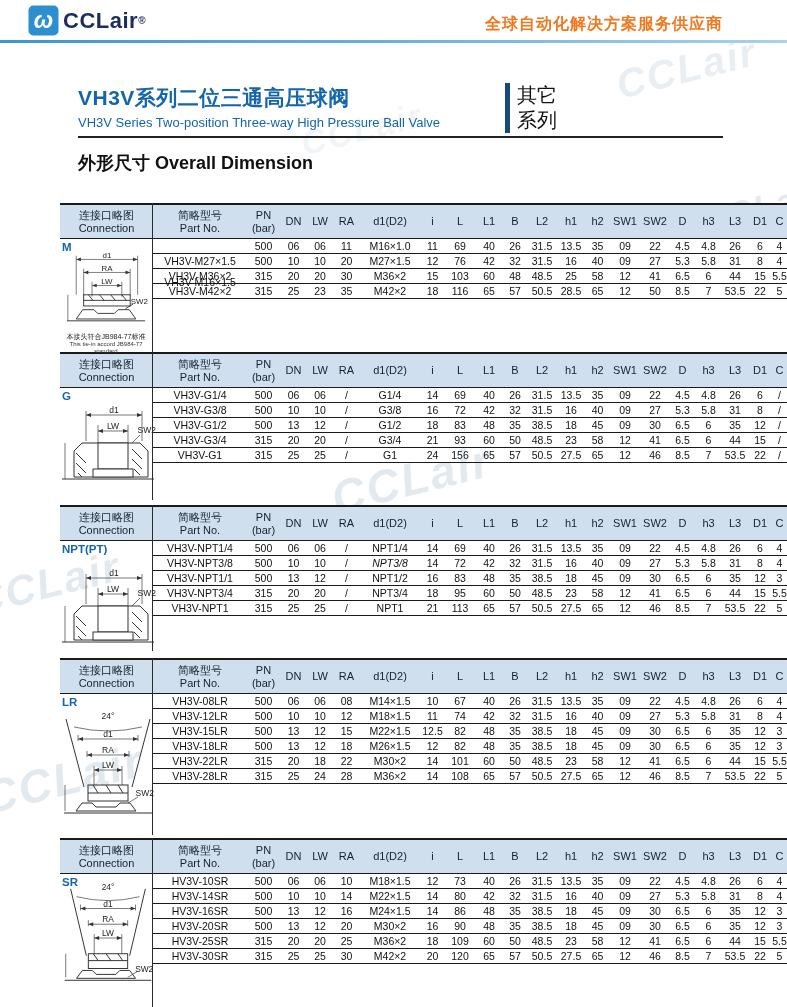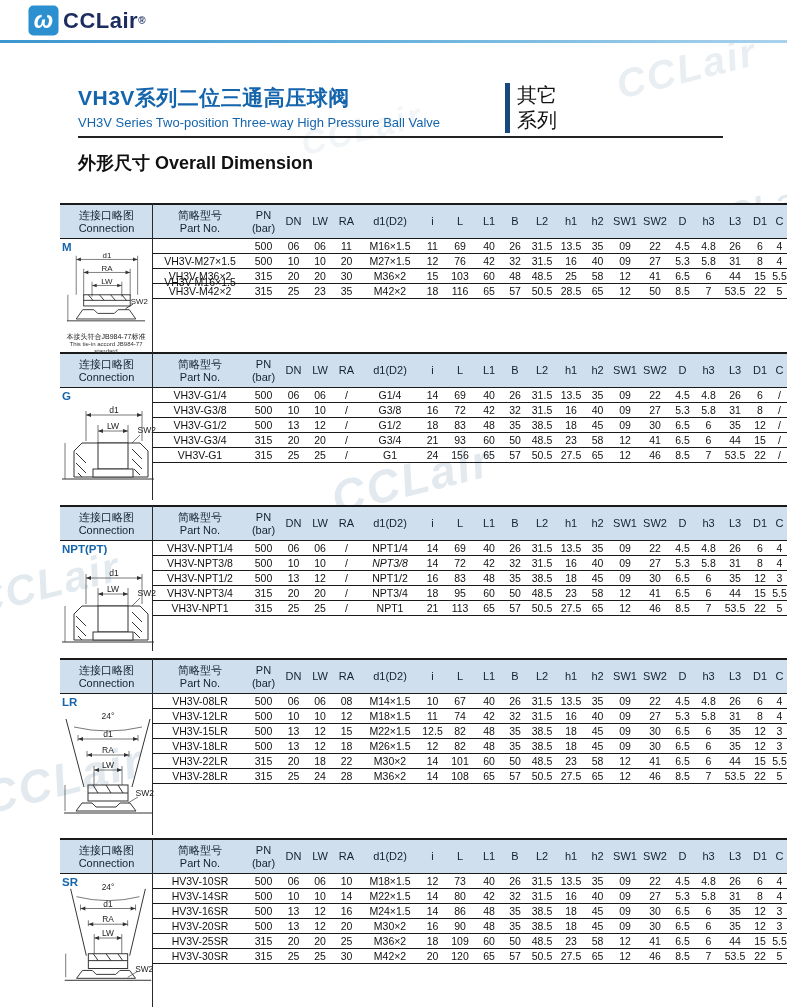--- a/index.html
+++ b/index.html
@@ -61,20 +61,21 @@
 
 <div class="topbar">
   <div class="logo">
     <svg class="logo-mark" viewBox="0 0 32 32">
       <rect x="0.5" y="0.5" width="31" height="31" rx="5" fill="#2b8fd0"></rect>
       <text x="16" y="24" text-anchor="middle" style="font-size:24px; font-style:italic; font-weight:bold; fill:#ffffff;">ω</text>
     </svg>
     <span class="brand-name">CCLair</span>
       <sup class="brand-reg">®</sup>
   </div>
+  <div class="slogan">全球自动化解决方案服务供应商</div>
 </div>
 <div class="blue-line"></div>
 
 <div class="title-cn">VH3V系列二位三通高压球阀</div>
 <div class="title-en">VH3V Series Two-position Three-way High Pressure Ball Valve</div>
 <div class="side-series">
   <div class="side-bar"></div>
   <div class="side-text">
     <div>其它</div>
     <div>系列</div>
@@ -196,21 +197,21 @@
         <div>C</div>
       </div>
     </div>
   <div class="rows">
       <div class="trow">
         <div class="tcell" style="width: 94px; margin-top: 36px;">VH3V-M16×1.5</div>
         <div class="tcell" style="width: 33px;">500</div>
         <div class="tcell" style="width: 27px;">06</div>
         <div class="tcell" style="width: 26px;">06</div>
         <div class="tcell" style="width: 27px;">11</div>
-        <div class="tcell" style="width: 60px;">M16×1.5</div>
+        <div class="tcell" style="width: 60px;">M16×1.0</div>
         <div class="tcell" style="width: 25px;">11</div>
         <div class="tcell" style="width: 30px;">69</div>
         <div class="tcell" style="width: 28px;">40</div>
         <div class="tcell" style="width: 24px;">26</div>
         <div class="tcell" style="width: 30px;">31.5</div>
         <div class="tcell" style="width: 28px;">13.5</div>
         <div class="tcell" style="width: 25px;">35</div>
         <div class="tcell" style="width: 30px;">09</div>
         <div class="tcell" style="width: 30px;">22</div>
         <div class="tcell" style="width: 25px;">4.5</div>
@@ -651,21 +652,21 @@
         <div class="tcell" style="width: 25px;">40</div>
         <div class="tcell" style="width: 30px;">09</div>
         <div class="tcell" style="width: 30px;">27</div>
         <div class="tcell" style="width: 25px;">5.3</div>
         <div class="tcell" style="width: 27px;">5.8</div>
         <div class="tcell" style="width: 26px;">31</div>
         <div class="tcell" style="width: 24px;">8</div>
         <div class="tcell" style="width: 15px;">4</div>
       </div>
       <div class="trow">
-        <div class="tcell" style="width: 94px;">VH3V-NPT1/2</div>
+        <div class="tcell" style="width: 94px;">VH3V-NPT1/1</div>
         <div class="tcell" style="width: 33px;">500</div>
         <div class="tcell" style="width: 27px;">13</div>
         <div class="tcell" style="width: 26px;">12</div>
         <div class="tcell" style="width: 27px;">/</div>
         <div class="tcell" style="width: 60px;">NPT1/2</div>
         <div class="tcell" style="width: 25px;">16</div>
         <div class="tcell" style="width: 30px;">83</div>
         <div class="tcell" style="width: 28px;">48</div>
         <div class="tcell" style="width: 24px;">35</div>
         <div class="tcell" style="width: 30px;">38.5</div>

